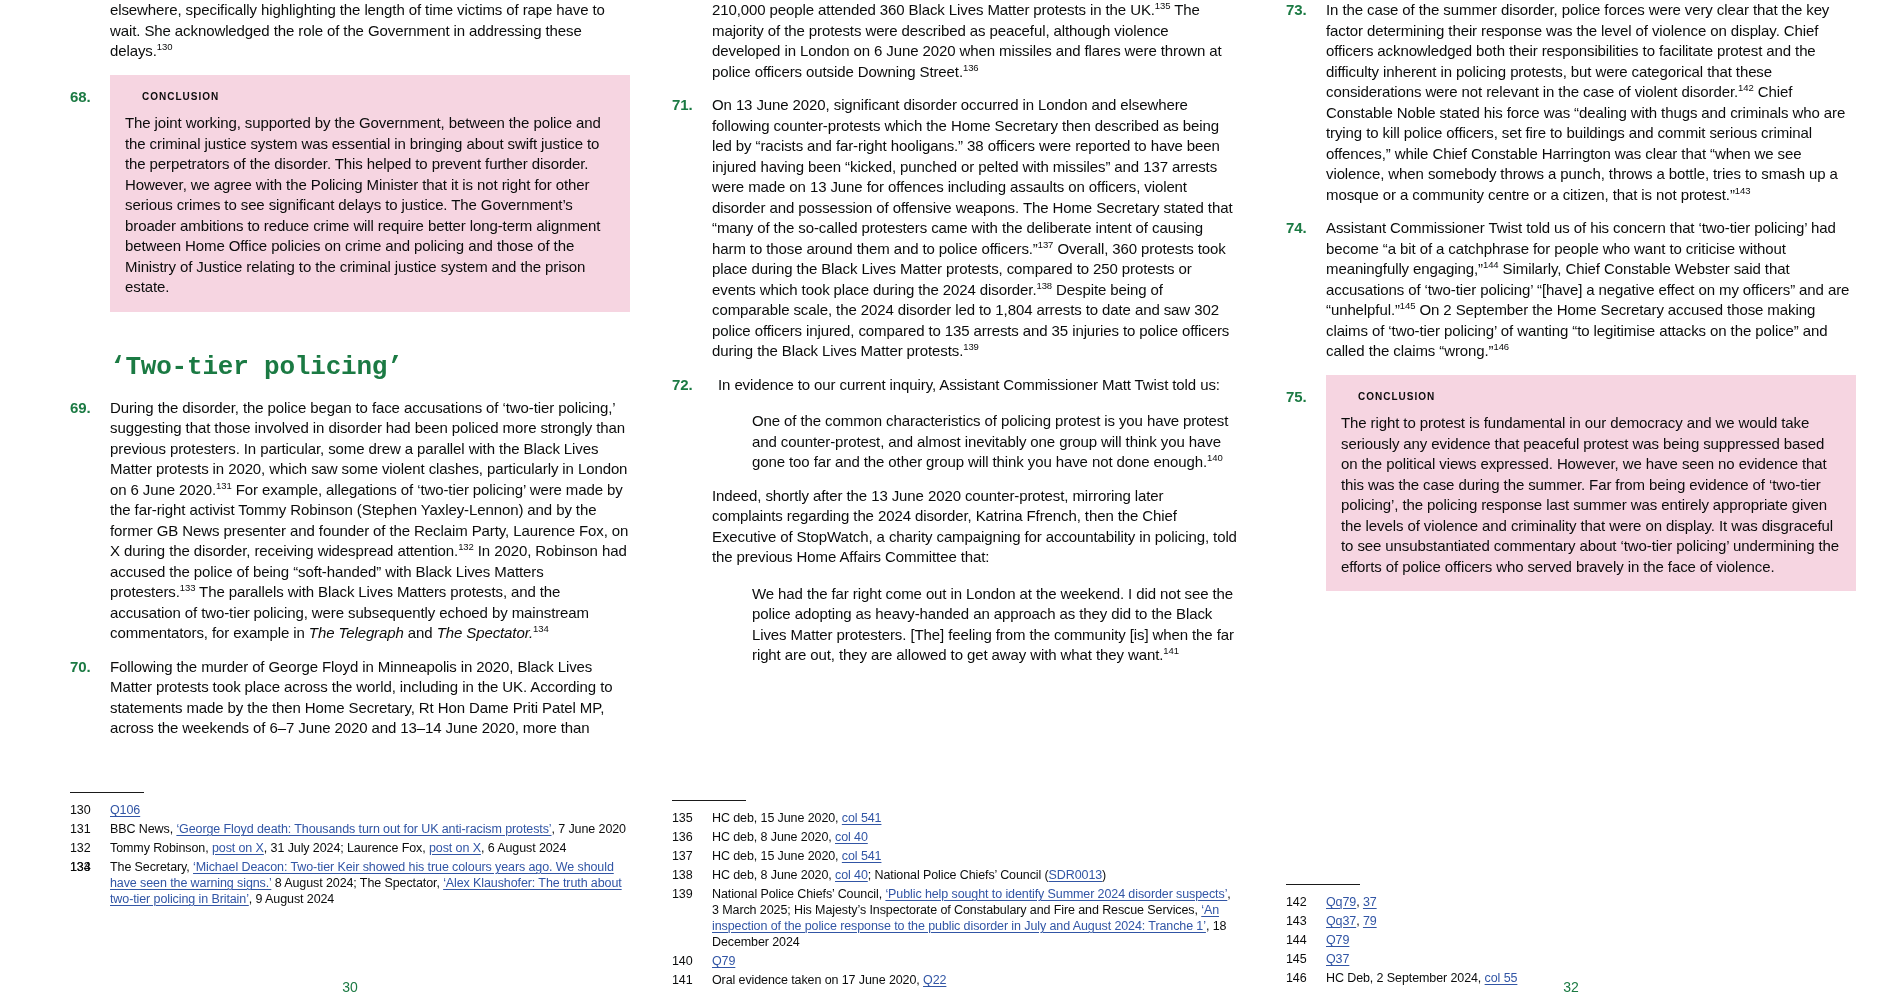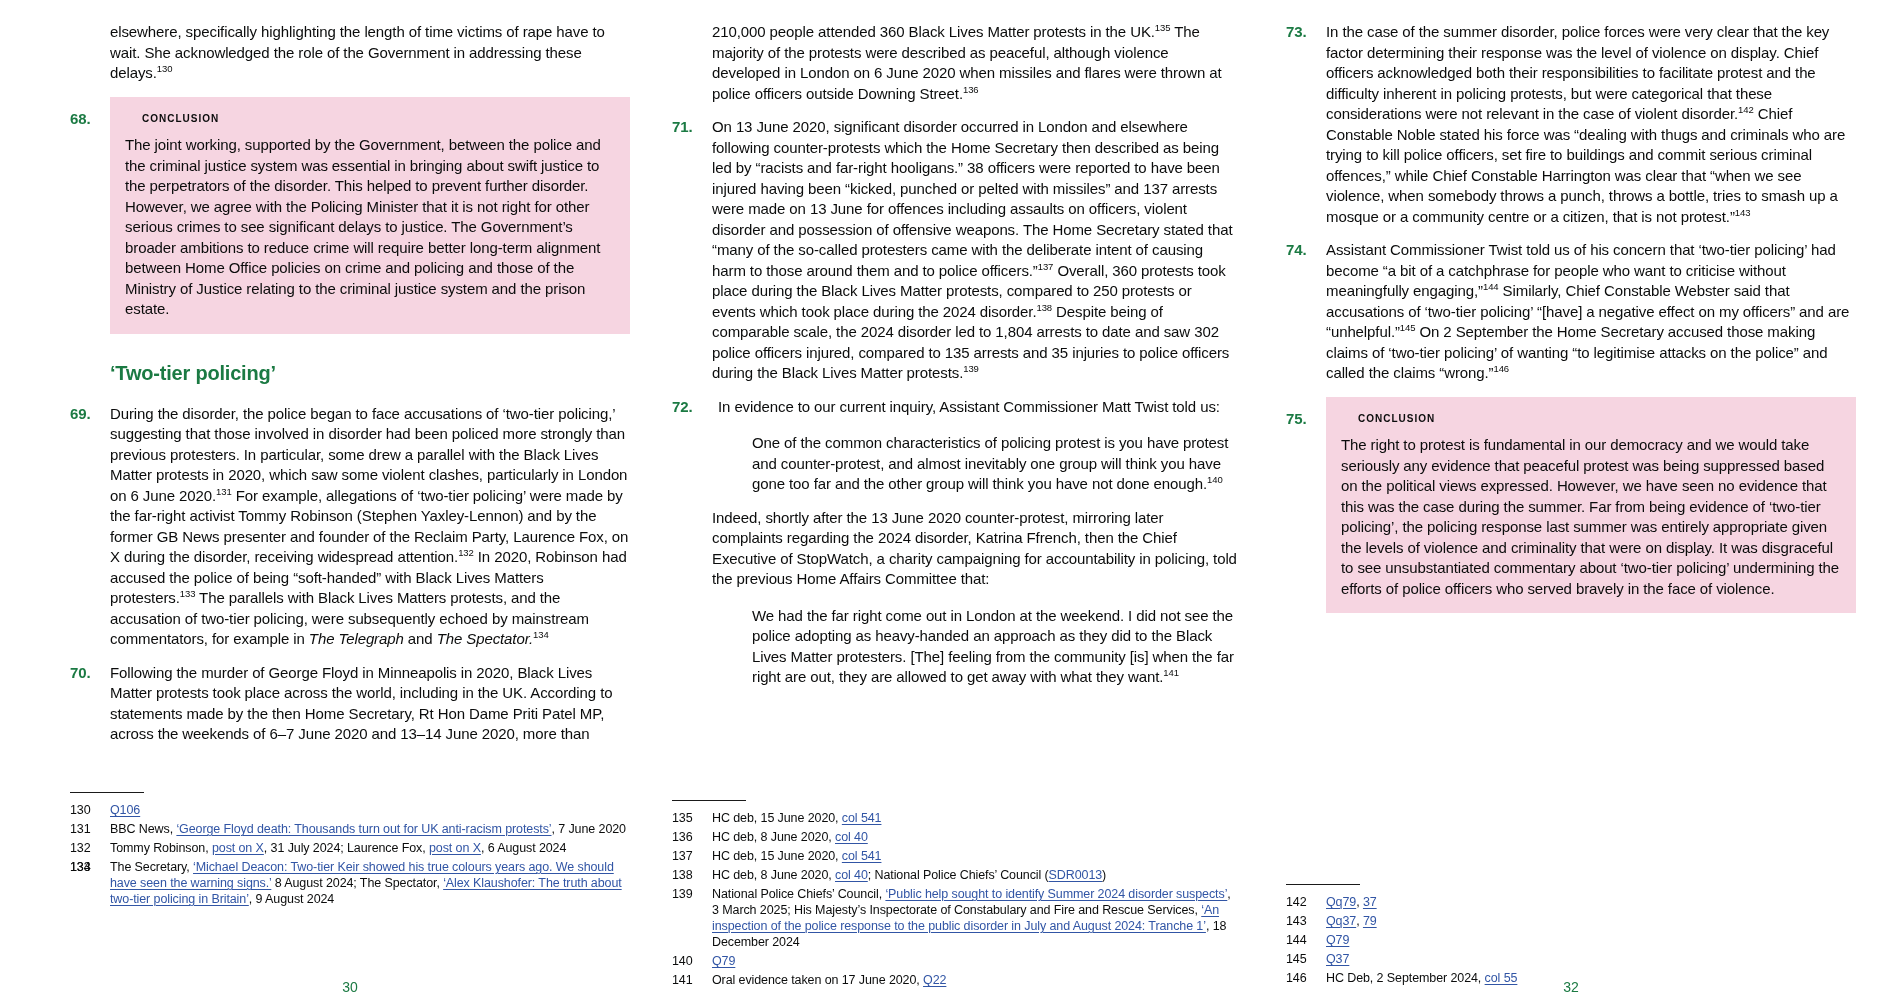--- a/index.html
+++ b/index.html
@@ -5,28 +5,28 @@
   html,body { margin:0; padding:0; background:#ffffff; }
   .spread {
     position:relative; width:1891px; height:1005px; background:#ffffff;
     font-family:"Liberation Sans","DejaVu Sans",sans-serif;
     color:var(--ink,#0b0c0c); overflow:hidden; letter-spacing:-0.1px;
   }
   .col { position:absolute; top:0; height:100%; }
   .col-left  { left:70px;   width:560px; }
   .col-mid   { left:672px;  width:566px; }
   .col-right { left:1286px; width:570px; }
-  .flow { padding-top:22px; }
+  .flow { }
   .block { position:relative; margin:0 0 13px 40px; font-size:15px; line-height:20.5px; }
   .num { position:absolute; left:-40px; top:0; color:var(--accent,#1b7a43); font-weight:bold; }
   .concl-item .num { top:12px; }
   .quote { margin-left:80px;margin-top:16px; }
   h2.heading {
-    margin:24px 0 16px 40px; font-size:20px; line-height:30px;
-    color:var(--accent,#1b7a43); font-weight:bold; letter-spacing:-0.2px;
+    margin:40px 0 16px 40px; font-size:26px; line-height:30px;
+    color:var(--accent,#1b7a43); font-weight:bold; letter-spacing:-0.2px;font-family:Liberation Mono, monospace;
   }
   .concl-box { background:var(--pink,#f6d5e1); padding:12px 15px 14px; }
   .concl-label { font-size:10px; font-weight:bold; letter-spacing:1px; text-transform:uppercase; margin-bottom:6px;margin-left:17px; }
   .footnotes { position:absolute; left:0; right:0; }
   .fn-left  { top:792px; }
   .fn-mid   { top:800px; }
   .fn-right { top:884px; }
   .fn-rule { width:74px; border-top:1.5px solid #1a1a1a; margin:0 0 9px 0; }
   .fn-row { position:relative; margin:0 0 3px 40px; font-size:12.5px; line-height:16px; }
   .fn-num { position:absolute; left:-40px; }

